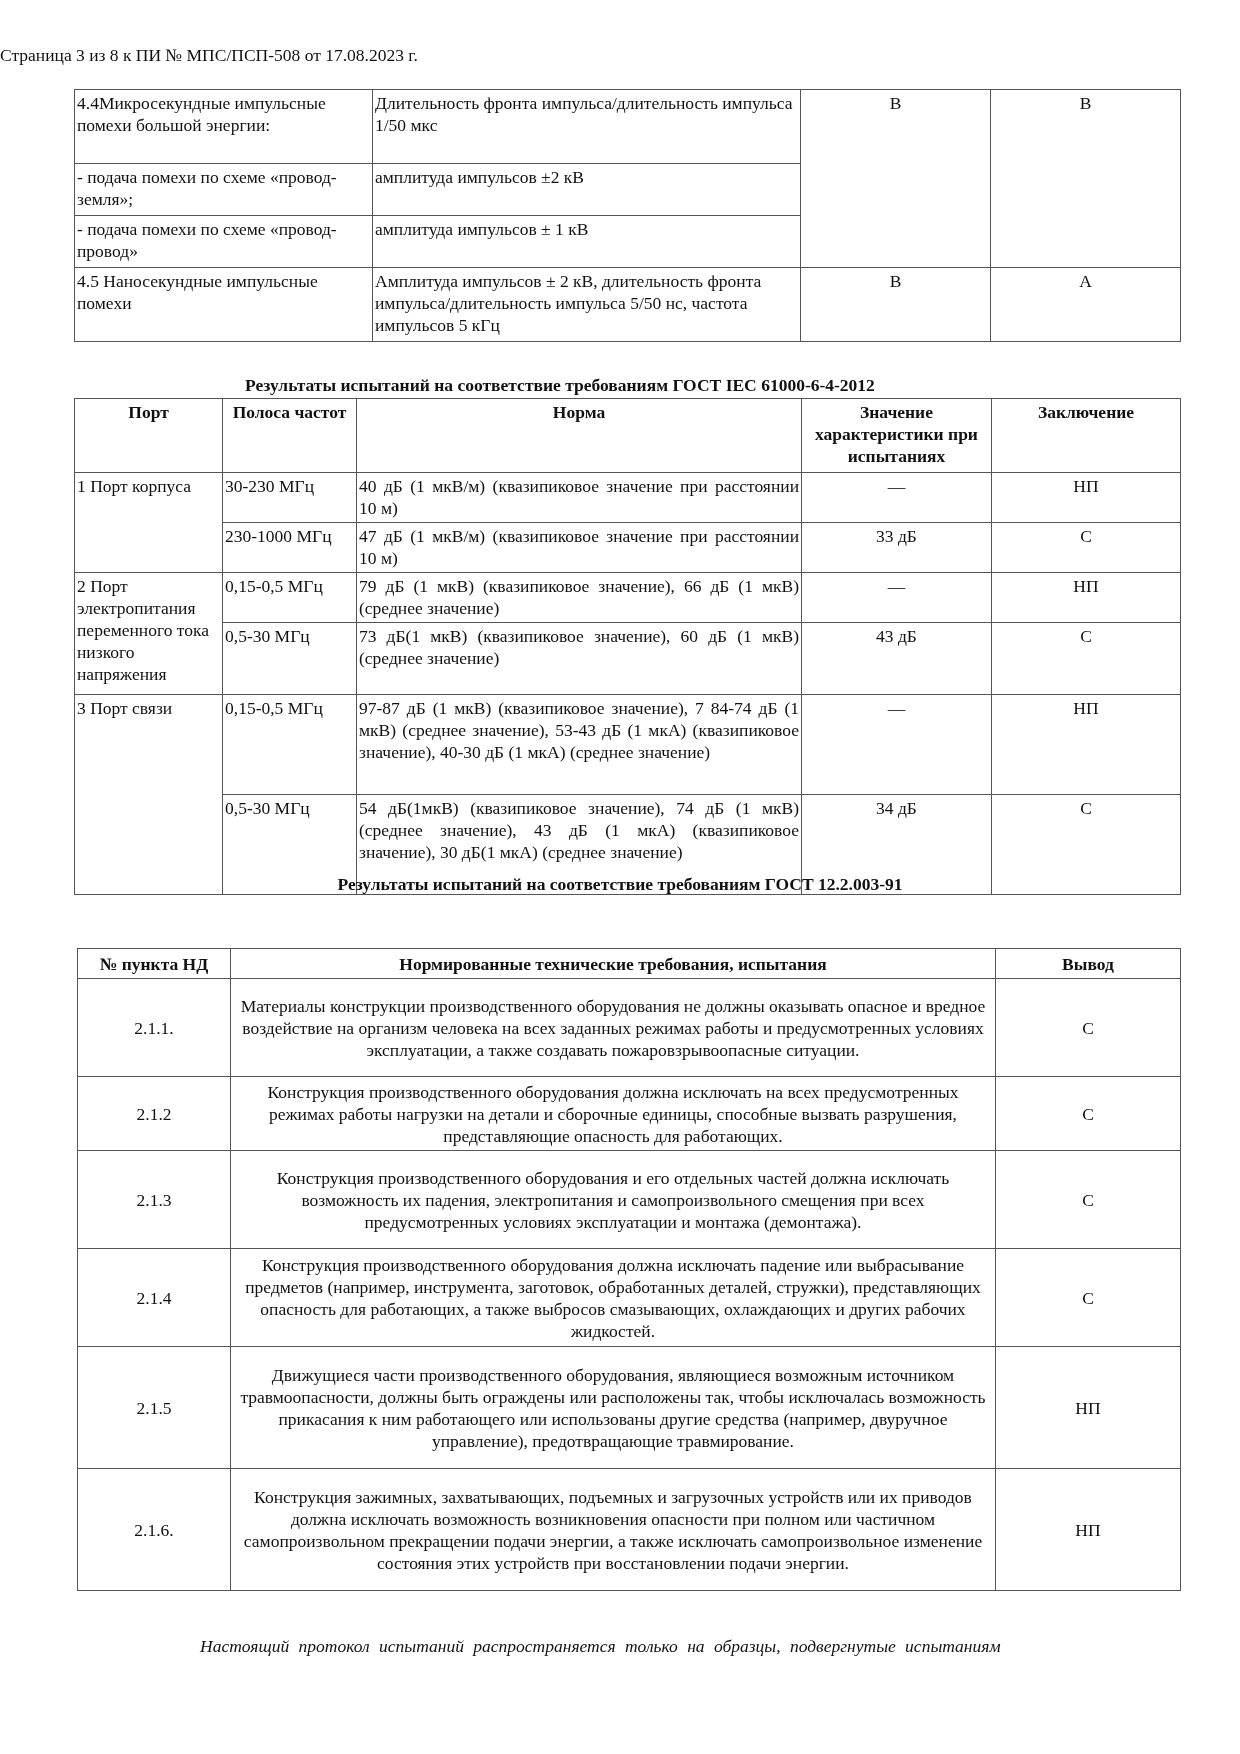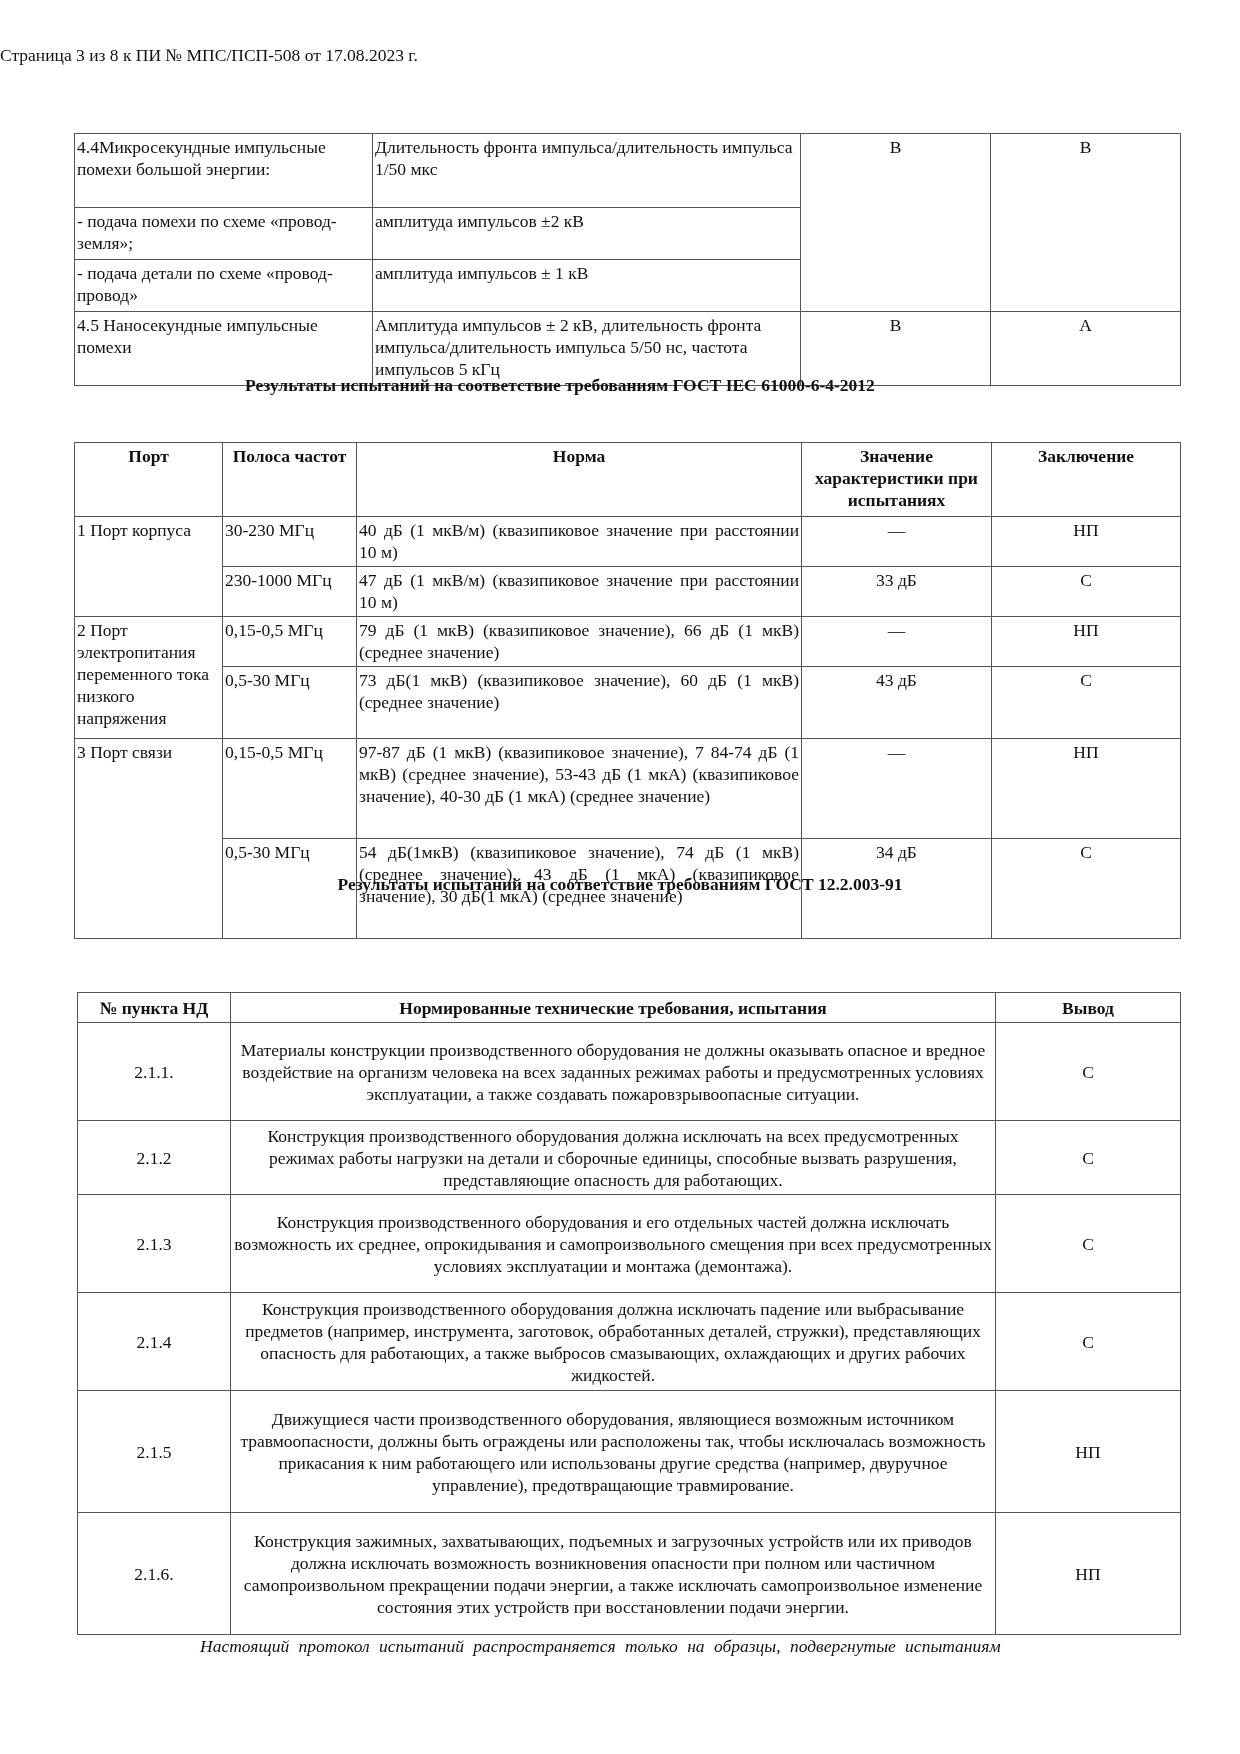--- a/index.html
+++ b/index.html
@@ -1,18 +1,18 @@
 <!DOCTYPE html>
 <html><head>
 <meta charset="utf-8">
 <style>
   html, body { margin: 0; padding: 0; background: #ffffff; }
   body { width: 1240px; height: 1754px; position: relative; font-family: "Liberation Serif", "DejaVu Serif", serif; color: #111; font-size: 17.5px; line-height: 22px; }
   .page-header { position: absolute; top: 44px; left: 0; width: 1240px; font-size: 17.5px; }
-  table { border-collapse: collapse; position: absolute; table-layout: fixed; margin-top: 44px; }
+  table { border-collapse: collapse; position: absolute; table-layout: fixed; }
   td, th { border: 1.5px solid #555; vertical-align: top; padding: 2px 2px; font-weight: normal; }
   .t1 { top: 89px; left: 74px; width: 1106px; }
   .t2 { top: 398px; left: 74px; width: 1106px; }
   .t3 { top: 948px; left: 77px; width: 1103px; border-radius: 10px; }
   .caption { position: absolute; left: 0; width: 1240px; text-align: center; font-weight: bold; font-size: 17.5px; }
   .c { text-align: center; }
   .j { text-align: justify; }
   .b { font-weight: bold; }
   .mid { vertical-align: middle; }
   .footer { position: absolute; top: 1634px; left: 200px; width: 840px; text-align: left; font-style: italic; font-size: 17.5px; line-height: 24px; word-spacing: 5px; }
@@ -34,21 +34,21 @@
     <td>4.4Микросекундные импульсные помехи большой энергии:</td>
     <td>Длительность фронта импульса/длительность импульса 1/50 мкс</td>
     <td class="c" rowspan="3">В</td>
     <td class="c" rowspan="3">В</td>
   </tr>
   <tr style="height:52px">
     <td>- подача помехи по схеме «провод- земля»;</td>
     <td>амплитуда импульсов ±2 кВ</td>
   </tr>
   <tr style="height:52px">
-    <td>- подача детали по схеме «провод- провод»</td>
+    <td>- подача помехи по схеме «провод- провод»</td>
     <td>амплитуда импульсов ± 1 кВ</td>
   </tr>
   <tr style="height:74px">
     <td>4.5 Наносекундные импульсные помехи</td>
     <td>Амплитуда импульсов ± 2 кВ, длительность фронта импульса/длительность импульса 5/50 нс, частота импульсов 5 кГц</td>
     <td class="c">В</td>
     <td class="c">А</td>
   </tr>
 </tbody>
   </table>
@@ -132,21 +132,21 @@
     <td class="c mid">Материалы конструкции производственного оборудования не должны оказывать опасное и вредное воздействие на организм человека на всех заданных режимах работы и предусмотренных условиях эксплуатации, а также создавать пожаровзрывоопасные ситуации.</td>
     <td class="c mid">С</td>
   </tr>
   <tr style="height:74px">
     <td class="c mid">2.1.2</td>
     <td class="c mid">Конструкция производственного оборудования должна исключать на всех предусмотренных режимах работы нагрузки на детали и сборочные единицы, способные вызвать разрушения, представляющие опасность для работающих.</td>
     <td class="c mid">С</td>
   </tr>
   <tr style="height:98px">
     <td class="c mid">2.1.3</td>
-    <td class="c mid">Конструкция производственного оборудования и его отдельных частей должна исключать возможность их среднее, опрокидывания и самопроизвольного смещения при всех предусмотренных условиях эксплуатации и монтажа (демонтажа).</td>
+    <td class="c mid">Конструкция производственного оборудования и его отдельных частей должна исключать возможность их падения, электропитания и самопроизвольного смещения при всех предусмотренных условиях эксплуатации и монтажа (демонтажа).</td>
     <td class="c mid">С</td>
   </tr>
   <tr style="height:98px">
     <td class="c mid">2.1.4</td>
     <td class="c mid">Конструкция производственного оборудования должна исключать падение или выбрасывание предметов (например, инструмента, заготовок, обработанных деталей, стружки), представляющих опасность для работающих, а также выбросов смазывающих, охлаждающих и других рабочих жидкостей.</td>
     <td class="c mid">С</td>
   </tr>
   <tr style="height:122px">
     <td class="c mid">2.1.5</td>
     <td class="c mid">Движущиеся части производственного оборудования, являющиеся возможным источником травмоопасности, должны быть ограждены или расположены так, чтобы исключалась возможность прикасания к ним работающего или использованы другие средства (например, двуручное управление), предотвращающие травмирование.</td>

